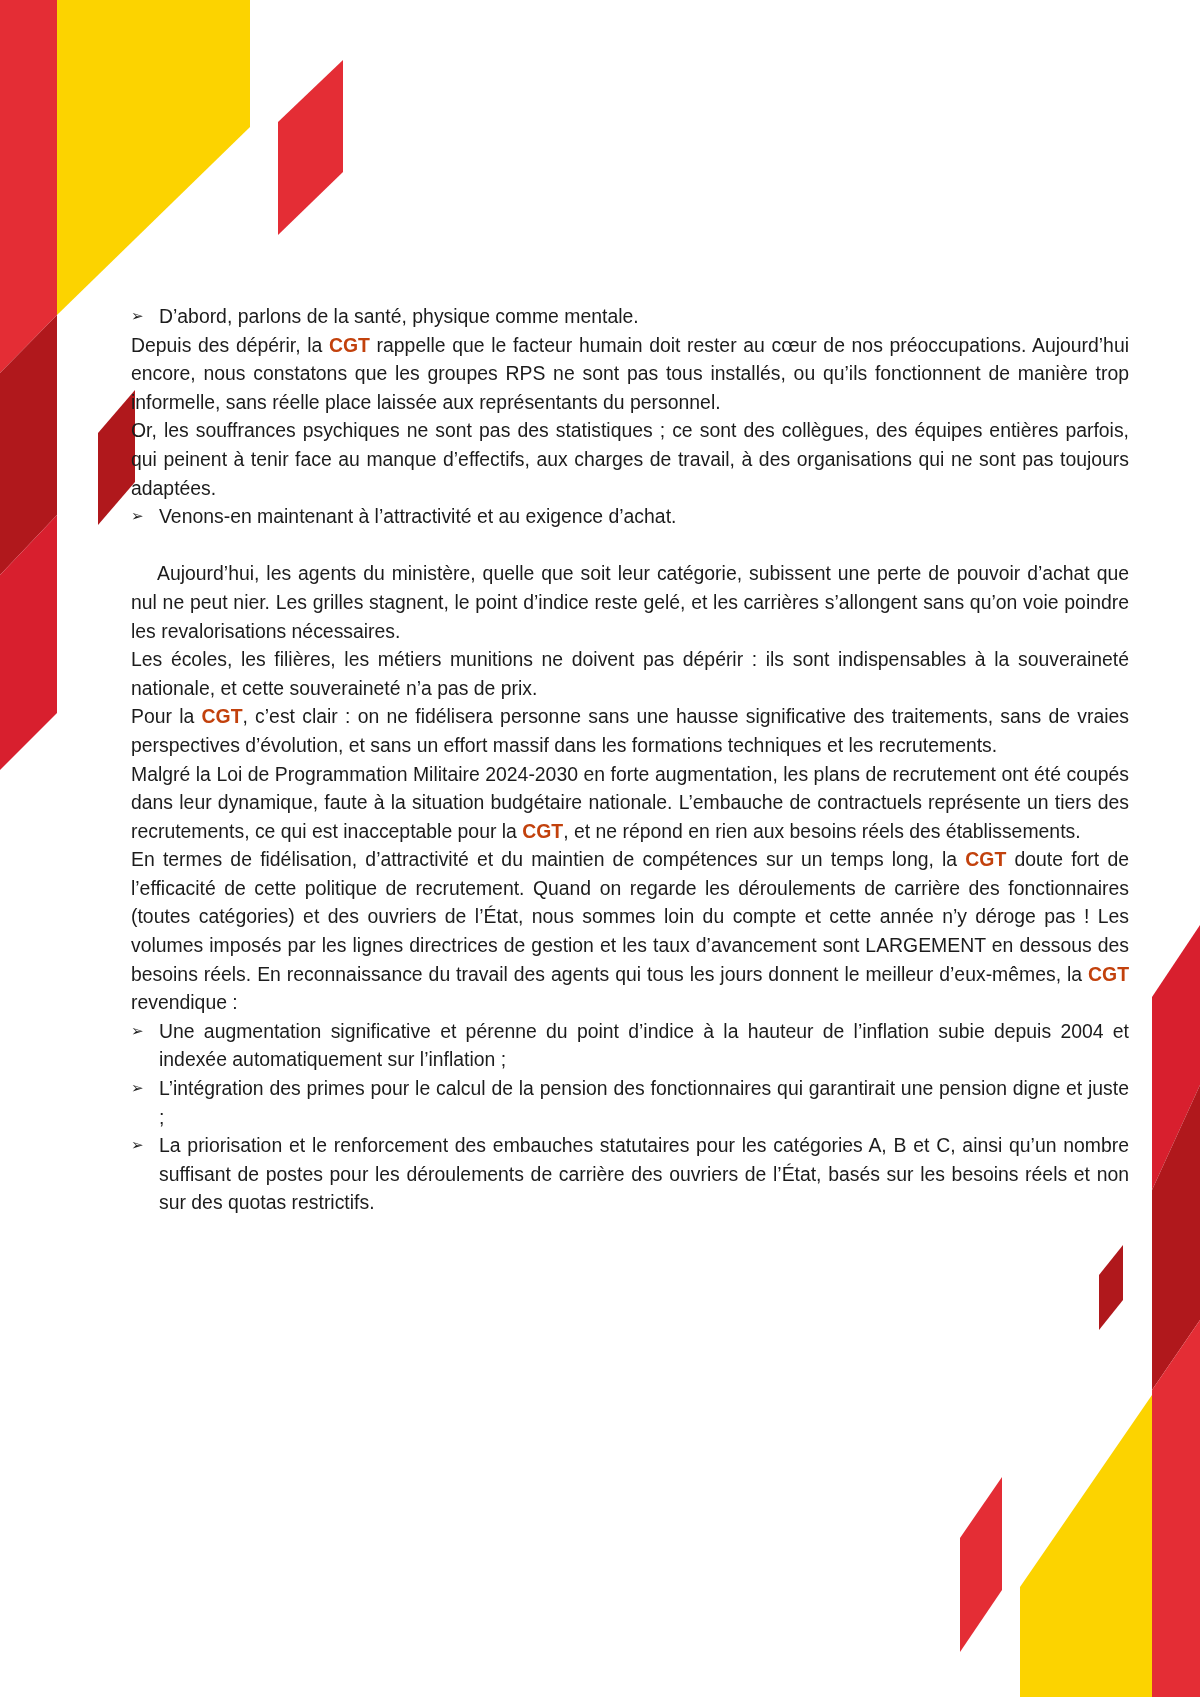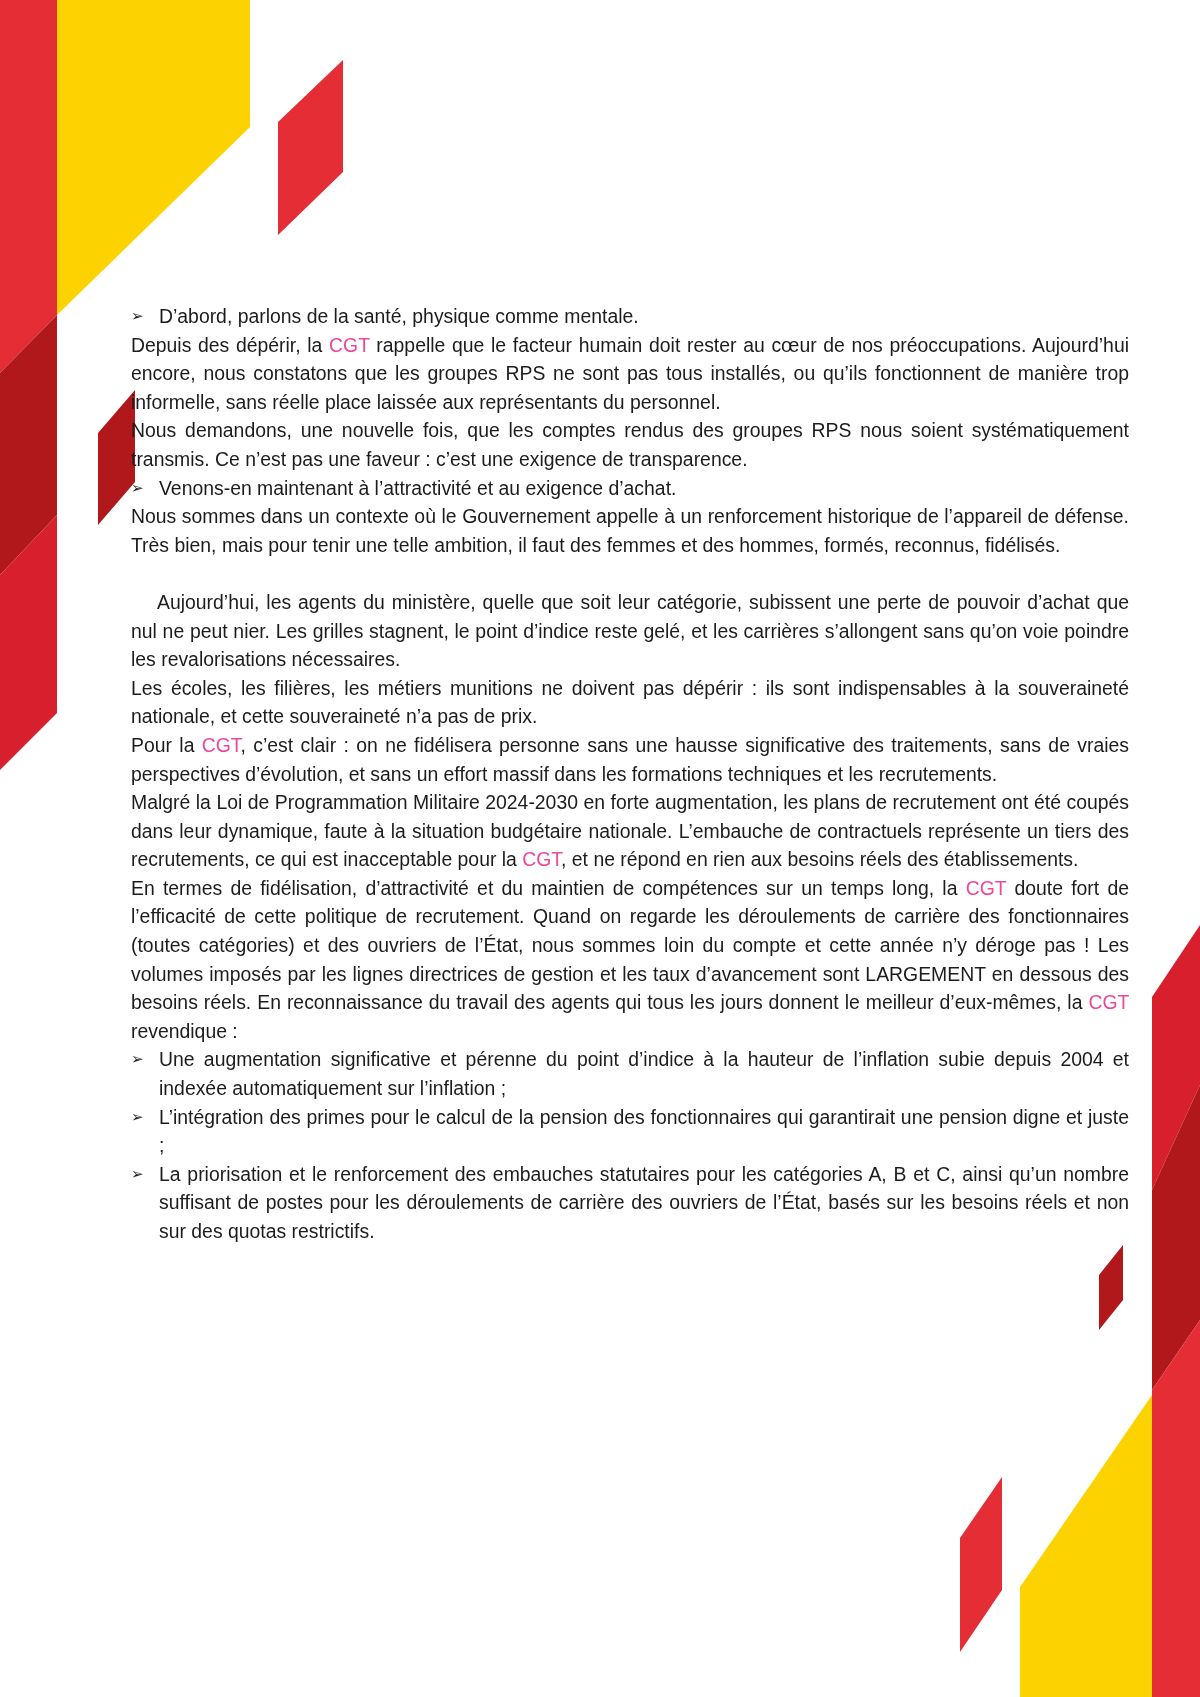--- a/index.html
+++ b/index.html
@@ -12,21 +12,21 @@
     width: 998px;
     font-family: "Liberation Sans", "DejaVu Sans", sans-serif;
     font-size: 19.4px;
     line-height: 28.6px;
     color: #1c1c1c;
     text-align: justify;
   }
   .p { margin: 0; }
   .blank { height: 28.6px; }
   .indent { text-indent: 26px; }
-  .hl { color: #ec4899; font-weight: normal; }
+  .hl { color: #c2410c; font-weight: bold; }
   .bullet { display: flex; }
   .bullet .mark { flex: 0 0 28px; font-size: 15px; line-height: 28.6px; }
   .bullet .txt { flex: 1; }
 </style>
 </head>
 <body>
 
 <svg class="deco" viewBox="0 0 1200 1697" xmlns="http://www.w3.org/2000/svg">
 
   <polygon points="57,0 250,0 250,127 57,315" fill="#fcd300"></polygon>
@@ -54,29 +54,28 @@
 
 <div class="content">
 
   <div class="bullet">
     <span class="mark">➢</span>
     <span class="txt">D’abord, parlons de la santé, physique comme mentale.</span>
   </div>
 
   <p class="p"><span>Depuis des dépérir, la </span><span class="hl">CGT</span><span> rappelle que le facteur humain doit rester au cœur de nos préoccupations. Aujourd’hui encore, nous constatons que les groupes RPS ne sont pas tous installés, ou qu’ils fonctionnent de manière trop informelle, sans réelle place laissée aux représentants du personnel.</span></p>
 
+  <p class="p">Or, les souffrances psychiques ne sont pas des statistiques ; ce sont des collègues, des équipes entières parfois, qui peinent à tenir face au manque d’effectifs, aux charges de travail, à des organisations qui ne sont pas toujours adaptées.</p>
 
-  <p class="p">Nous demandons, une nouvelle fois, que les comptes rendus des groupes RPS nous soient systématiquement transmis. Ce n’est pas une faveur : c’est une exigence de transparence.</p>
 
   <div class="bullet">
     <span class="mark">➢</span>
     <span class="txt">Venons-en maintenant à l’attractivité et au exigence d’achat.</span>
   </div>
 
-  <p class="p">Nous sommes dans un contexte où le Gouvernement appelle à un renforcement historique de l’appareil de défense. Très bien, mais pour tenir une telle ambition, il faut des femmes et des hommes, formés, reconnus, fidélisés.</p>
 
   <div class="blank"></div>
 
   <p class="p indent">Aujourd’hui, les agents du ministère, quelle que soit leur catégorie, subissent une perte de pouvoir d’achat que nul ne peut nier. Les grilles stagnent, le point d’indice reste gelé, et les carrières s’allongent sans qu’on voie poindre les revalorisations nécessaires.</p>
 
   <p class="p">Les écoles, les filières, les métiers munitions ne doivent pas dépérir : ils sont indispensables à la souveraineté nationale, et cette souveraineté n’a pas de prix.</p>
 
   <p class="p"><span>Pour la </span><span class="hl">CGT</span><span>, c’est clair : on ne fidélisera personne sans une hausse significative des traitements, sans de vraies perspectives d’évolution, et sans un effort massif dans les formations techniques et les recrutements.</span></p>
 
   <p class="p"><span>Malgré la Loi de Programmation Militaire 2024-2030 en forte augmentation, les plans de recrutement ont été coupés dans leur dynamique, faute à la situation budgétaire nationale. L’embauche de contractuels représente un tiers des recrutements, ce qui est inacceptable pour la </span><span class="hl">CGT</span><span>, et ne répond en rien aux besoins réels des établissements.</span></p>

